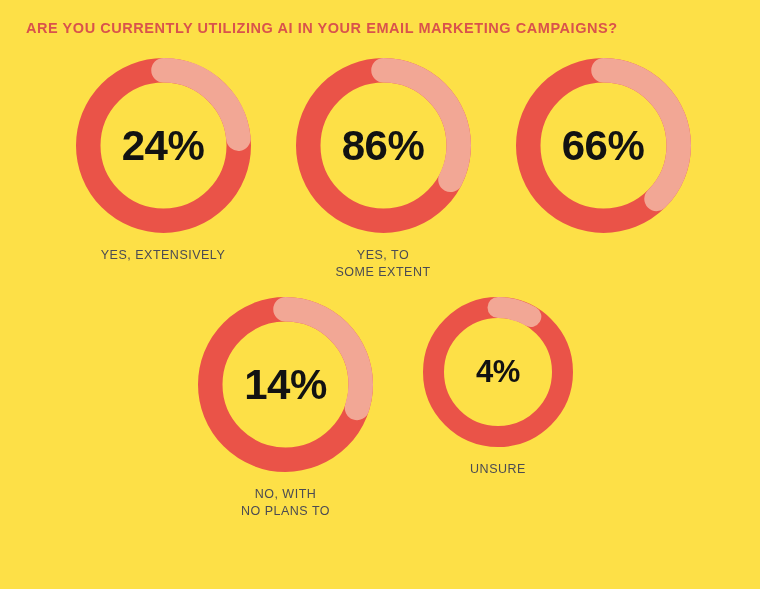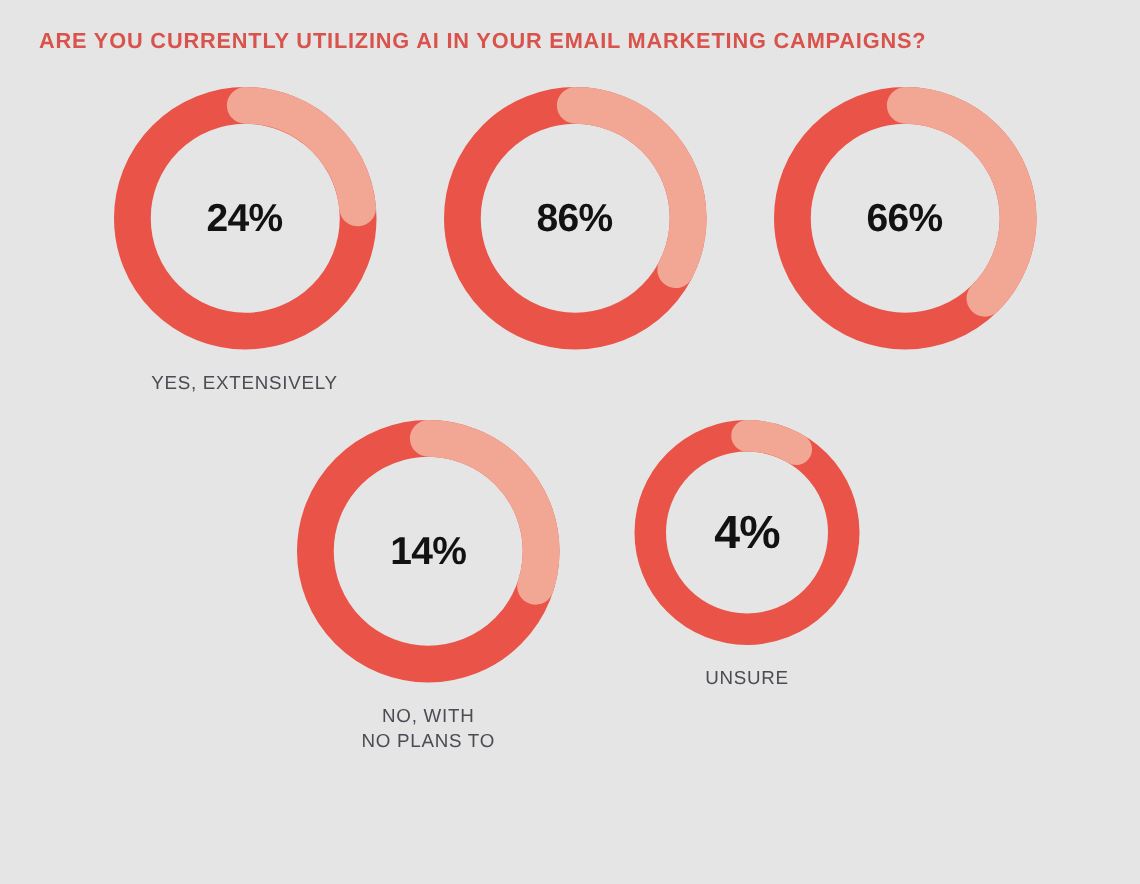--- a/index.html
+++ b/index.html
@@ -79,21 +79,21 @@
   .donut-value {
     position: absolute;
     left: 0;
     top: 0;
     width: 100%;
     height: 100%;
     display: flex;
     align-items: center;
     justify-content: center;
     font-family: "Liberation Sans", sans-serif;
-    font-size: 26px;
+    font-size: 42px;
     font-weight: bold;
     letter-spacing: -0.5px;
     color: #121212;
     pointer-events: none;
   }
   .donut-wrap.small .donut-value {
     font-size: 31px;
   }
   .donut-label {
     margin-top: 14px;
@@ -106,21 +106,21 @@
     color: #4b4b53;
     text-transform: uppercase;
   }
   .donut-label .lbl-line {
     display: block;
   }
 </style>
 </head>
 <body>
 
-<div class="page" style="background: #e5e5e5;">
+<div class="page" style="background: #fde047;">
 
   <div class="chart-title" style="color: rgb(217, 83, 76);">ARE YOU CURRENTLY UTILIZING AI IN YOUR EMAIL MARKETING CAMPAIGNS?</div>
 
   <div class="donut-grid">
 
     <div class="donut-row row-1">
 
       <div class="donut-cell">
         <div class="donut-wrap">
           <svg viewBox="0 0 100 100">
@@ -134,20 +134,24 @@
         </div>
       </div>
 
       <div class="donut-cell">
         <div class="donut-wrap">
           <svg viewBox="0 0 100 100">
             <circle cx="50" cy="50" r="43" fill="none" stroke="#ea5348" stroke-width="14"></circle>
             <circle class="arc" cx="50" cy="50" r="43" fill="none" stroke="#f2a795" stroke-width="14" stroke-linecap="round" transform="rotate(-90 50 50)" stroke-dasharray="87.80751466783472 182.3694535408875" stroke-dashoffset="0"></circle>
           </svg>
           <div class="donut-value" style="color: rgb(18, 18, 18);">86%</div>
+        </div>
+        <div class="donut-label" style="color: rgb(75, 75, 83);">
+          <span class="lbl-line">YES, TO</span>
+          <span class="lbl-line">SOME EXTENT</span>
         </div>
       </div>
 
       <div class="donut-cell">
         <div class="donut-wrap">
           <svg viewBox="0 0 100 100">
             <circle cx="50" cy="50" r="43" fill="none" stroke="#ea5348" stroke-width="14"></circle>
             <circle class="arc" cx="50" cy="50" r="43" fill="none" stroke="#f2a795" stroke-width="14" stroke-linecap="round" transform="rotate(-90 50 50)" stroke-dasharray="101.31636307827083 168.86060513045138" stroke-dashoffset="0"></circle>
           </svg>
           <div class="donut-value" style="color: rgb(18, 18, 18);">66%</div>

